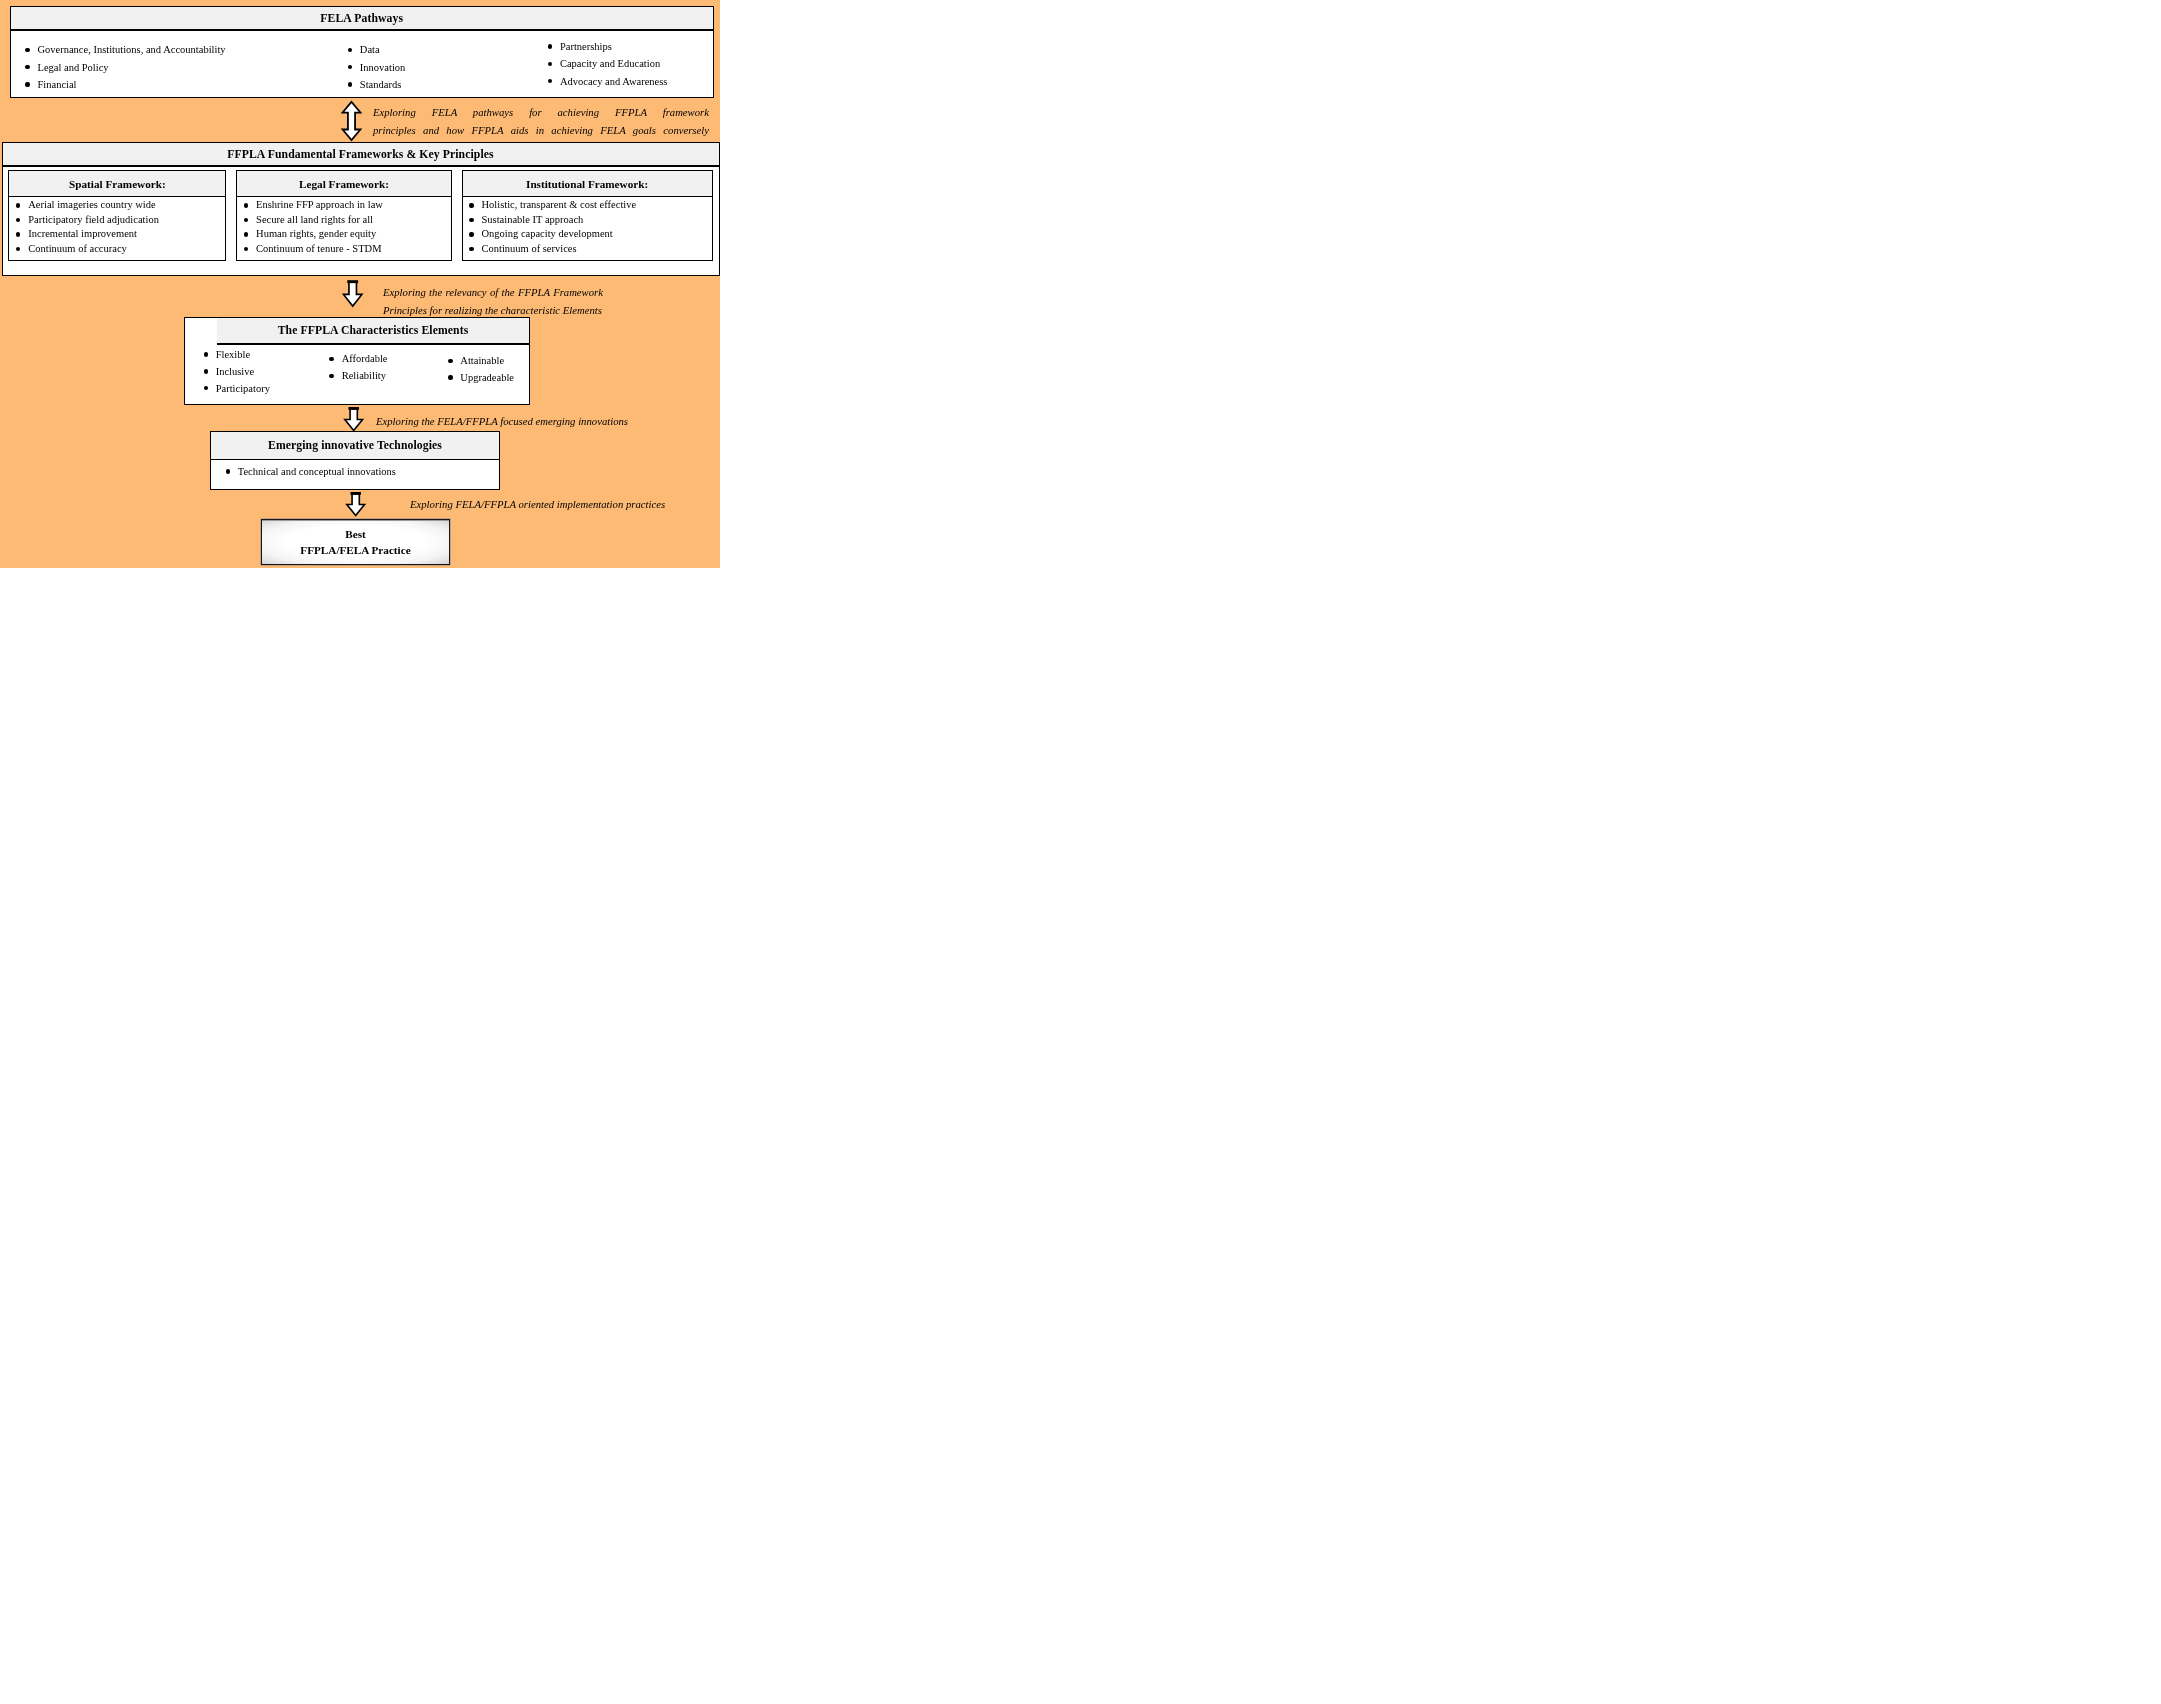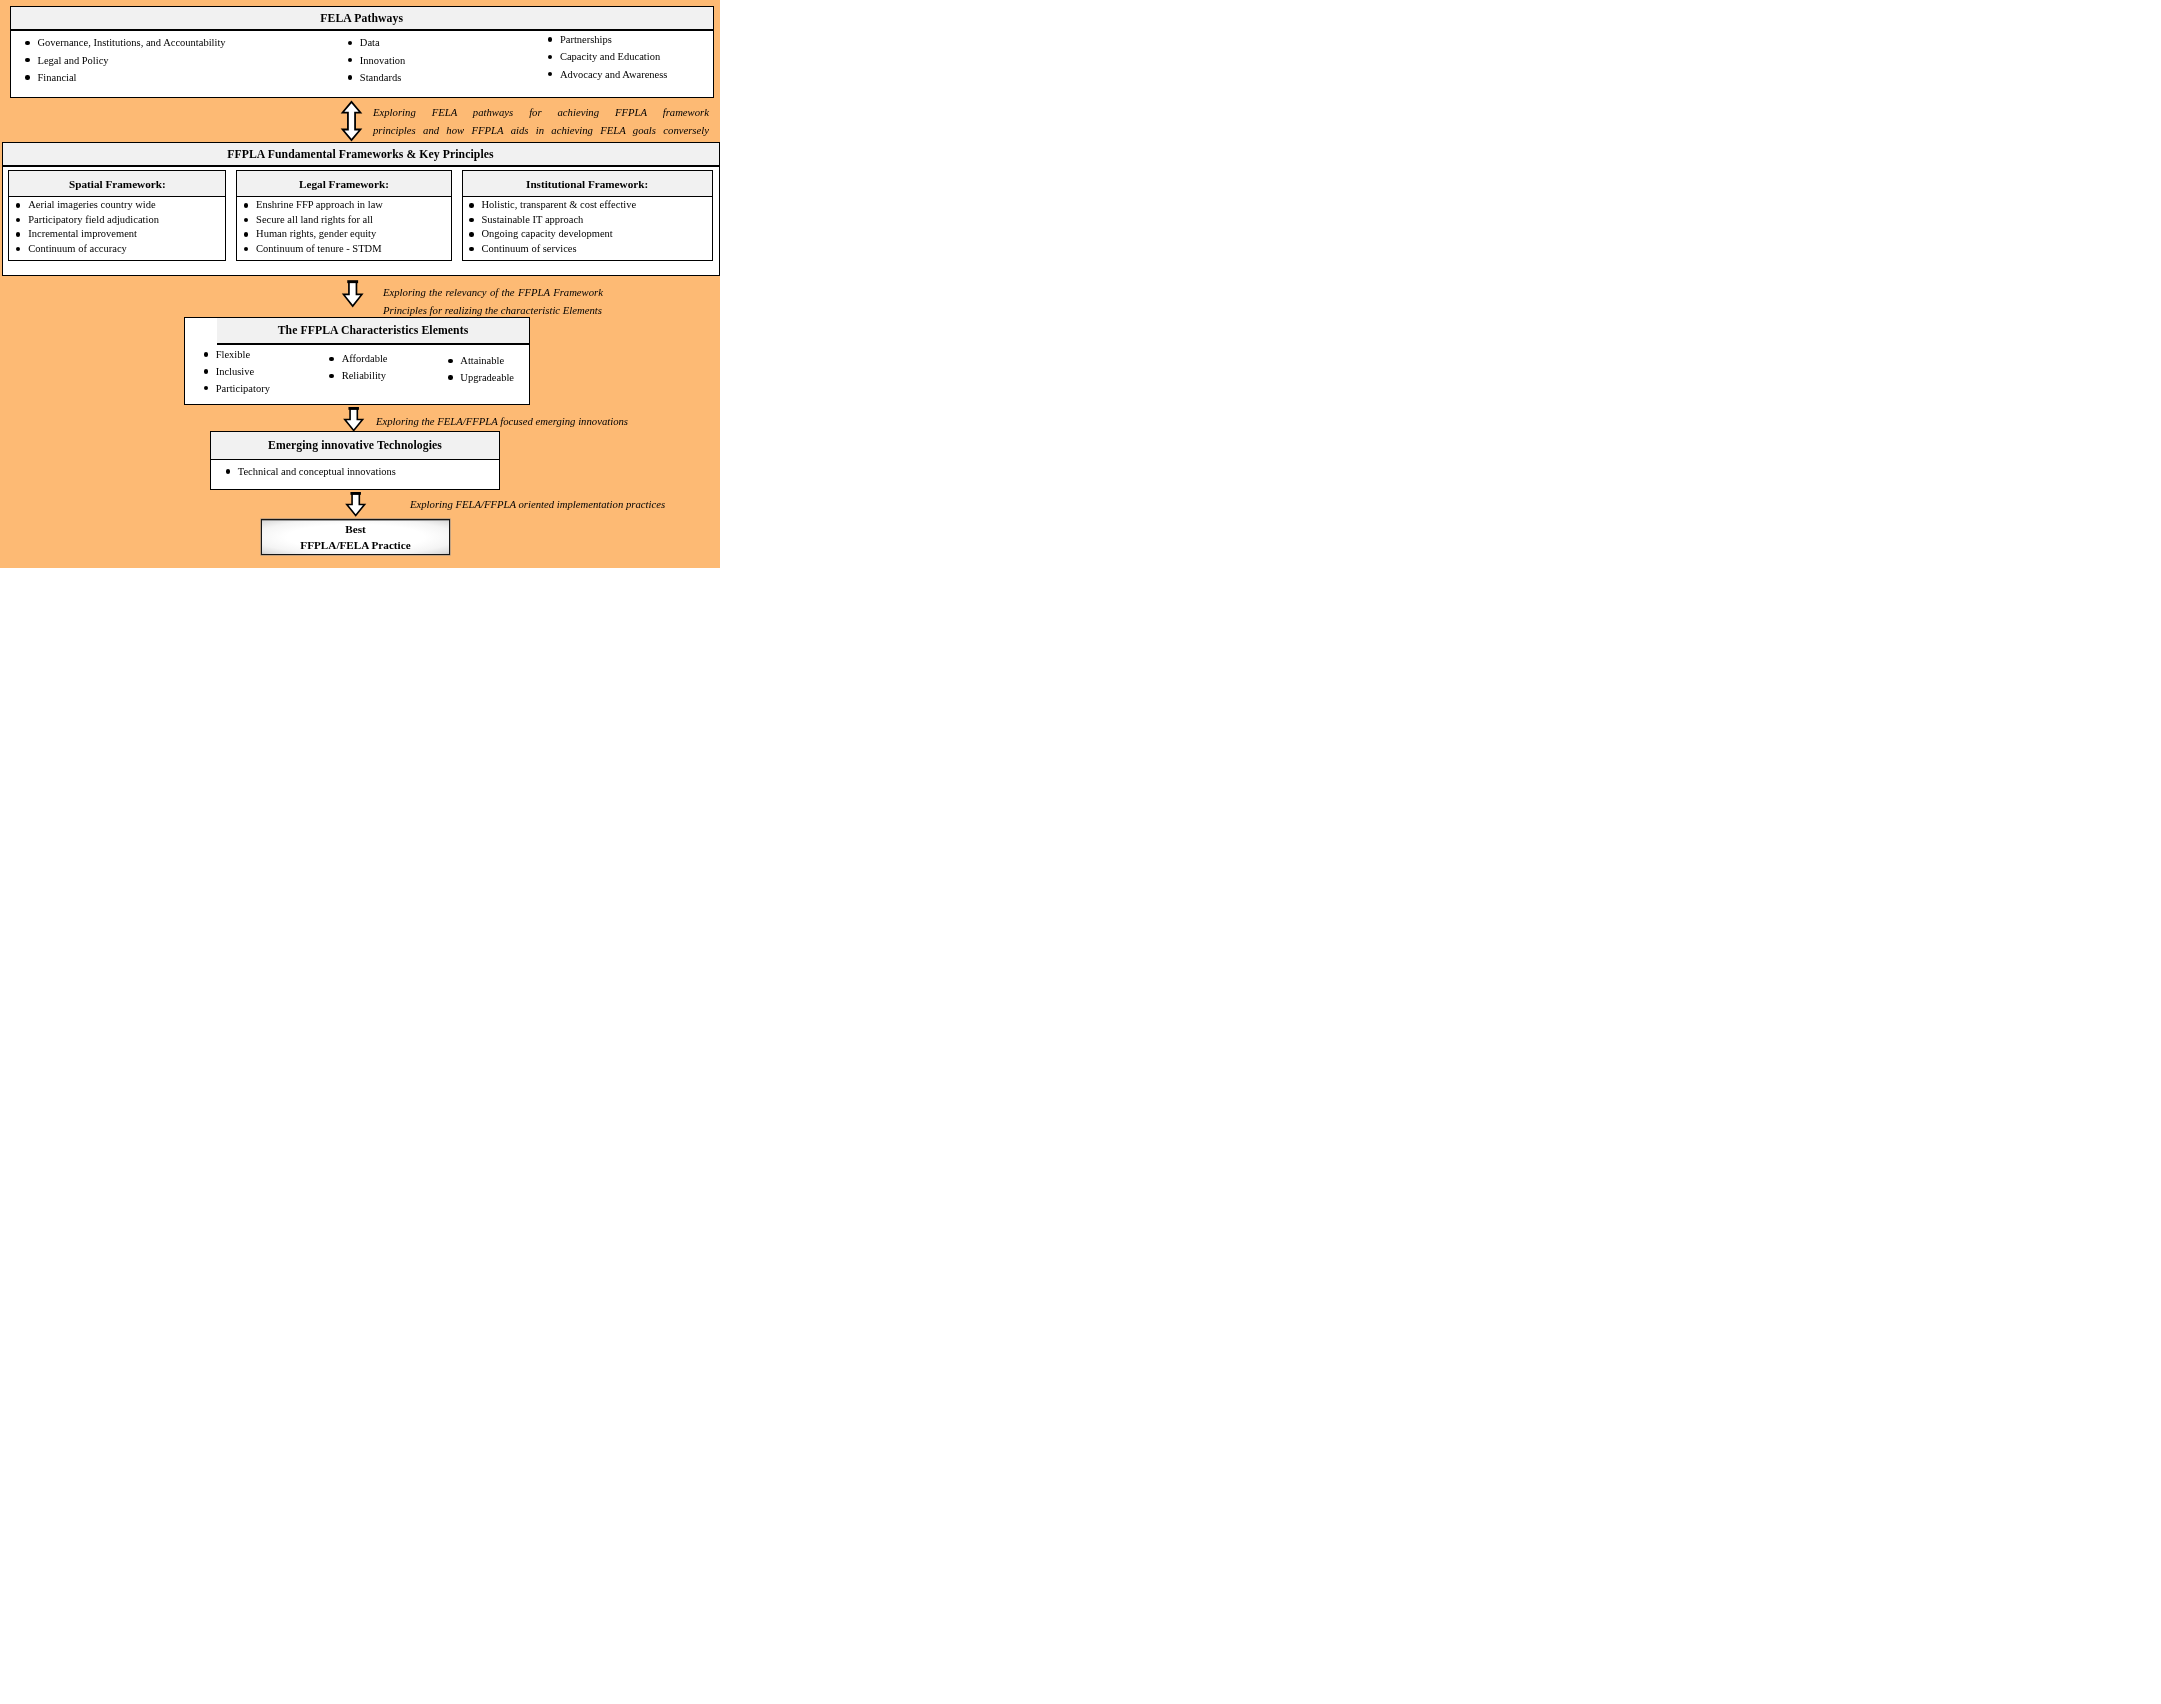--- a/index.html
+++ b/index.html
@@ -15,21 +15,21 @@
     display:flex; align-items:center; justify-content:center;
     font-weight:bold; font-size:11.7px; letter-spacing:0.1px;
     box-sizing:border-box;
   }
   .body { box-sizing:border-box; }
   .item { display:flex; align-items:flex-start; }
   .blt { flex:0 0 auto; width:4.4px; height:4.4px; border-radius:50%; background:#000; margin:4.4px 7.8px 0 0; }
   .itxt { font-size:10.5px; line-height:13px; white-space:nowrap; }
   .cols { display:flex; }
   
-  .fela-body { padding-top:5px; }
+  .fela-body { padding-top:12px; }
   .fela-body .item { margin-bottom:4.4px; }
   .fela-c1 { width:48%; padding-left:14.6px; box-sizing:border-box; }
   .fela-c2 { width:28.5%; }
   .fela-c3 { flex:1; margin-top:-3.4px; }
   
   .sub-row { display:flex; gap:9.7px; padding:0 5.8px; margin-top:3.4px; }
   .sub-box { border:1.5px solid #000; background:#fff; box-sizing:border-box; height:91px; }
   .sub-hdr {
     height:26px; background:#f1f1f1; border-bottom:1.9px solid #000;
     display:flex; align-items:center; justify-content:center;
@@ -267,19 +267,19 @@
   </div>
 
   <div class="abs arrow" style="left:344px; top:492px;">
     <svg width="23.4" height="25" viewBox="0 0 56 62">
       <path d="M19 4 H37 V31 H50 L28 58 L6 31 H19 Z" fill="#ffffff" stroke="#000000" stroke-width="4"></path>
       <rect x="15" y="0" width="26" height="7" fill="#000000"></rect>
     </svg>
   </div>
   <div class="abs ann nw" style="left:410px; top:495px;">Exploring FELA/FFPLA oriented implementation practices</div>
 
-  <div class="abs best" style="left:261px; top:519px; width:189px; height:36px;">
+  <div class="abs best" style="left:261px; top:519px; width:189px; height:46px;">
     <div class="best-line">Best</div>
     <div class="best-line">FFPLA/FELA Practice</div>
   </div>
 
 </div>
 
 
 </body></html>

